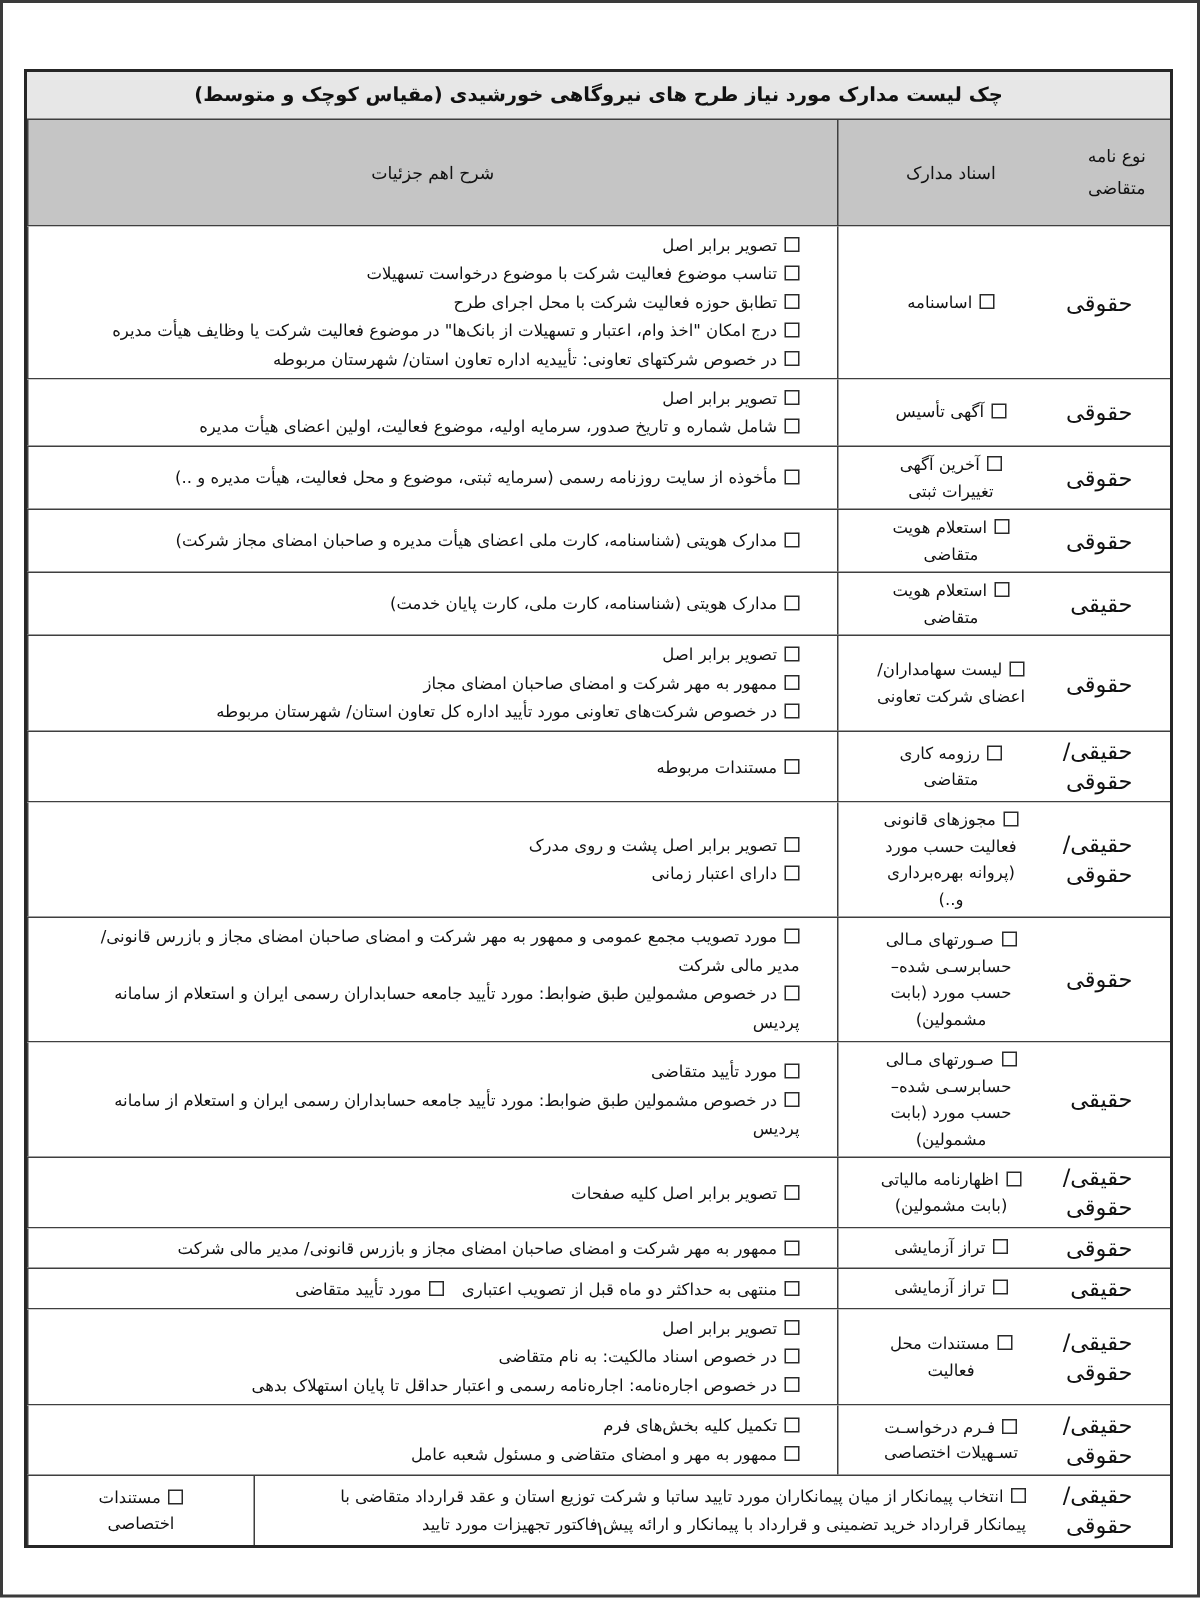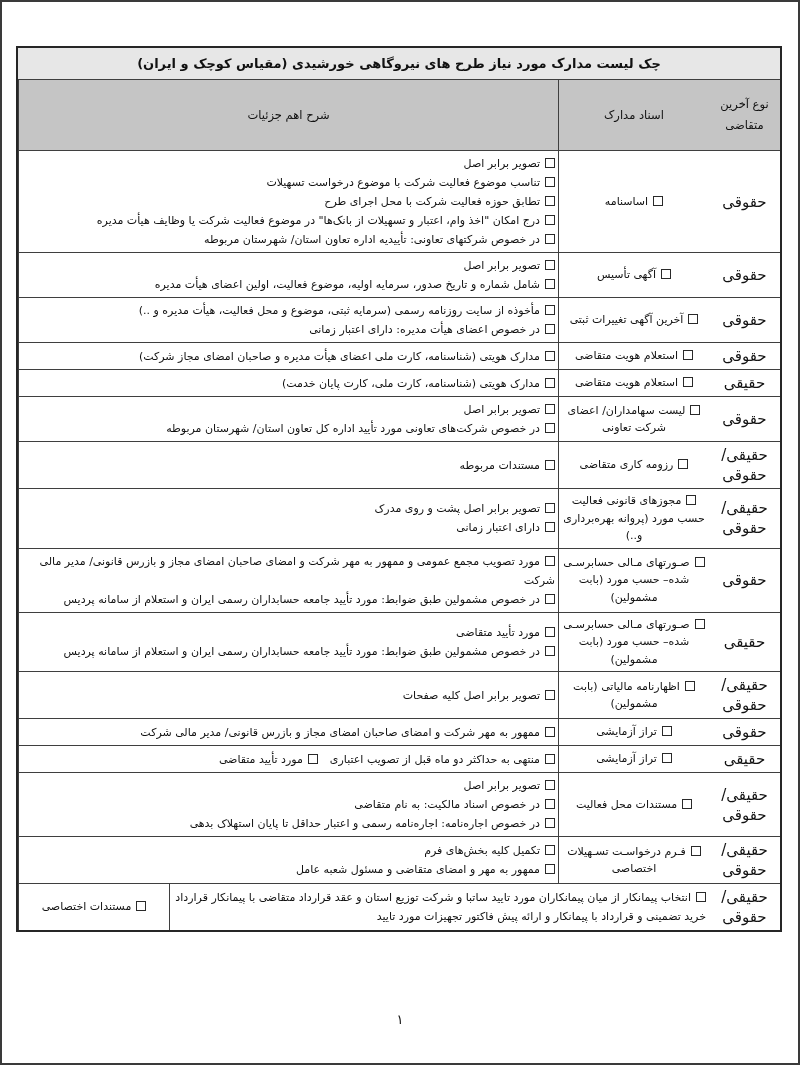--- a/index.html
+++ b/index.html
@@ -43,21 +43,21 @@
   .row{
     display:flex;
     border-bottom:1px solid var(--line);
     background:#ffffff;
   }
   .row:last-child{ border-bottom:none; }
   .cell{
     display:flex;
     flex-direction:column;
     justify-content:center;
-    padding:3px 3px;
+    padding:3px 25px;
     min-height:24px;
   }
   .cell + .cell{ border-left:1px solid var(--line); }
   
   .type-cell{ width:71px; text-align:center; font-size:15px; line-height:20px; }
   .doc-cell{ width:151px; text-align:center; font-size:11px; line-height:17.5px; }
   .details-cell{ flex:1; text-align:right; font-size:11px; line-height:19px; }
   .header-cell{ justify-content:center; text-align:center; font-size:11.5px; line-height:21px; padding:2px 6px; }
   .checkbox{
     display:inline-block;
@@ -73,23 +73,23 @@
     position:absolute;
     top:1010px; right:0; left:0;
     text-align:center;
     font-size:13px;
   }
 </style>
 </head>
 <body>
 
 <div class="doc-table">
-  <div class="title-row">چک لیست مدارک مورد نیاز طرح های نیروگاهی خورشیدی (مقیاس کوچک و ایران)</div>
+  <div class="title-row">چک لیست مدارک مورد نیاز طرح های نیروگاهی خورشیدی (مقیاس کوچک و متوسط)</div>
   <div class="header-row">
-    <div class="cell type-cell header-cell">نوع آخرین متقاضی</div>
+    <div class="cell type-cell header-cell">نوع نامه متقاضی</div>
     <div class="cell doc-cell header-cell">اسناد مدارک</div>
     <div class="cell details-cell header-cell">شرح اهم جزئیات</div>
   </div>
   <div>
       <div class="row">
         <div class="cell type-cell">حقوقی</div>
         <div class="cell doc-cell">
           <div class="chk-item"><span class="checkbox"></span>اساسنامه</div>
         </div>
         <div class="cell details-cell">
@@ -110,21 +110,20 @@
           <div class="detail-line"><span class="chk-item"><span class="checkbox"></span>شامل شماره و تاریخ صدور، سرمایه اولیه، موضوع فعالیت، اولین اعضای هیأت مدیره</span></div>
         </div>
       </div>
       <div class="row">
         <div class="cell type-cell">حقوقی</div>
         <div class="cell doc-cell">
           <div class="chk-item"><span class="checkbox"></span>آخرین آگهی تغییرات ثبتی</div>
         </div>
         <div class="cell details-cell">
           <div class="detail-line"><span class="chk-item"><span class="checkbox"></span>مأخوذه از سایت روزنامه رسمی (سرمایه ثبتی، موضوع و محل فعالیت، هیأت مدیره و ..)</span></div>
-          <div class="detail-line"><span class="chk-item"><span class="checkbox"></span>در خصوص اعضای هیأت مدیره: دارای اعتبار زمانی</span></div>
         </div>
       </div>
       <div class="row">
         <div class="cell type-cell">حقوقی</div>
         <div class="cell doc-cell">
           <div class="chk-item"><span class="checkbox"></span>استعلام هویت متقاضی</div>
         </div>
         <div class="cell details-cell">
           <div class="detail-line"><span class="chk-item"><span class="checkbox"></span>مدارک هویتی (شناسنامه، کارت ملی اعضای هیأت مدیره و صاحبان امضای مجاز شرکت)</span></div>
         </div>
@@ -138,20 +137,21 @@
           <div class="detail-line"><span class="chk-item"><span class="checkbox"></span>مدارک هویتی (شناسنامه، کارت ملی، کارت پایان خدمت)</span></div>
         </div>
       </div>
       <div class="row">
         <div class="cell type-cell">حقوقی</div>
         <div class="cell doc-cell">
           <div class="chk-item"><span class="checkbox"></span>لیست سهامداران/ اعضای شرکت تعاونی</div>
         </div>
         <div class="cell details-cell">
           <div class="detail-line"><span class="chk-item"><span class="checkbox"></span>تصویر برابر اصل</span></div>
+          <div class="detail-line"><span class="chk-item"><span class="checkbox"></span>ممهور به مهر شرکت و امضای صاحبان امضای مجاز</span></div>
           <div class="detail-line"><span class="chk-item"><span class="checkbox"></span>در خصوص شرکت‌های تعاونی مورد تأیید اداره کل تعاون استان/ شهرستان مربوطه</span></div>
         </div>
       </div>
       <div class="row">
         <div class="cell type-cell">حقیقی/ حقوقی</div>
         <div class="cell doc-cell">
           <div class="chk-item"><span class="checkbox"></span>رزومه کاری متقاضی</div>
         </div>
         <div class="cell details-cell">
           <div class="detail-line"><span class="chk-item"><span class="checkbox"></span>مستندات مربوطه</span></div>

